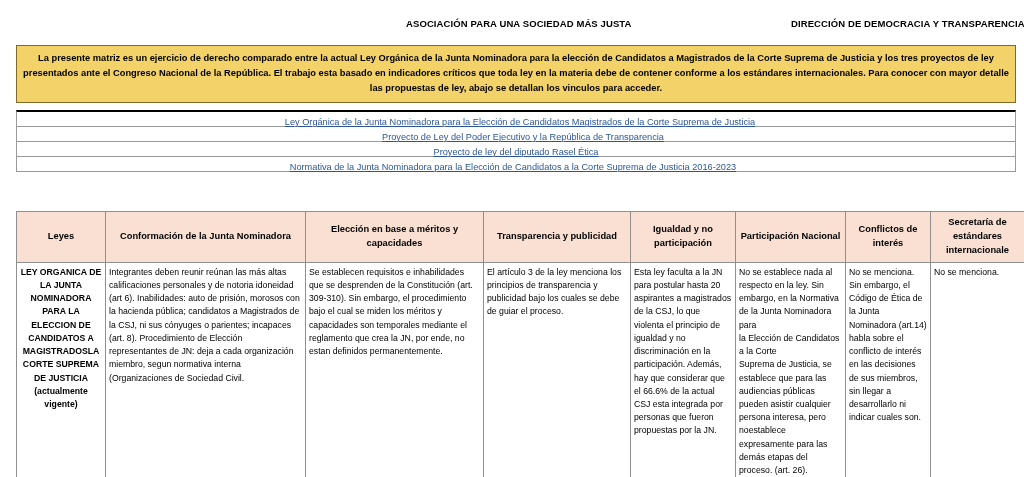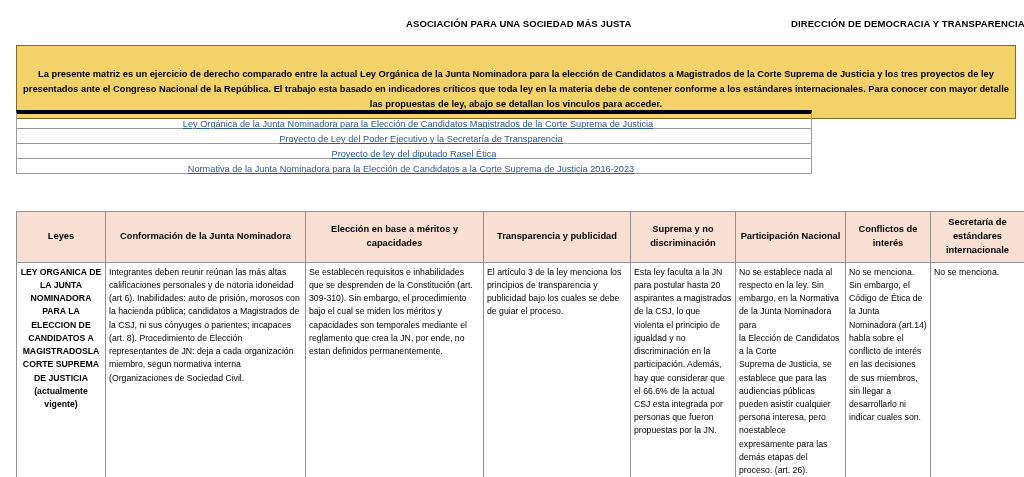--- a/index.html
+++ b/index.html
@@ -46,36 +46,36 @@
 
   
   .banner {
     position: absolute;
     top: 45px;
     left: 16px;
     width: 1000px;
     box-sizing: border-box;
     background: #F3D26A;
     border: 1px solid #7f6a2a;
-    padding: 21px 6px 6px 6px;
+    padding: 5px 6px 6px 6px;
     font-size: 9.3px;
     font-weight: bold;
     line-height: 1.62;
     text-align: center;
   }
 
   
   .link-rows {
     position: absolute;
     top: 110px;
     left: 16px;
-    width: 796px;
+    width: 1000px;
     border-left: 1px solid #9a9a9a;
     border-right: 1px solid #9a9a9a;
-    border-top: 4px solid #000000;
+    border-top: 2px solid #000000;
     box-sizing: border-box;
   }
   .link-row {
     height: 15px;
     line-height: 15px;
     border-bottom: 1px solid #9a9a9a;
     text-align: center;
     box-sizing: border-box;
   }
   .link-row a,
@@ -169,21 +169,21 @@
     <span class="right-org">DIRECCIÓN DE DEMOCRACIA Y TRANSPARENCIA</span>
   </div>
 
   <div class="banner">La presente matriz es un ejercicio de derecho comparado entre la actual Ley Orgánica de la Junta Nominadora para la elección de Candidatos a Magistrados de la Corte Suprema de Justicia y los tres proyectos de ley presentados ante el Congreso Nacional de la República. El trabajo esta basado en indicadores críticos que toda ley en la materia debe de contener conforme a los estándares internacionales. Para conocer con mayor detalle las propuestas de ley, abajo se detallan los vinculos para acceder.</div>
 
   <div class="link-rows">
     <div class="link-row r1">
       <span class="linktext">Ley Orgánica de la Junta Nominadora para la Elección de Candidatos Magistrados de la Corte Suprema de Justicia </span>
     </div>
     <div class="link-row r2">
-      <span class="linktext">Proyecto de Ley del Poder Ejecutivo y la Secretaría de Transparencia </span>
+      <span class="linktext">Proyecto de Ley del Poder Ejecutivo y la República de Transparencia </span>
     </div>
     <div class="link-row r4">
       <span class="linktext">Proyecto de ley del diputado Rasel Ética</span>
     </div>
     <div class="link-row r5">
       <span class="linktext">Normativa de la Junta Nominadora para la Elección de Candidatos a la Corte Suprema de Justicia 2016-2023</span>
     </div>
   </div>
 
 
@@ -197,21 +197,21 @@
         <col class="c6">
         <col class="c7">
         <col class="c8">
     </colgroup>
     <thead>
       <tr>
         <th>Leyes</th>
         <th>Conformación de la Junta Nominadora</th>
         <th>Elección en base a méritos y capacidades</th>
         <th>Transparencia y publicidad</th>
-        <th>Suprema y no discriminación</th>
+        <th>Igualdad y no participación</th>
         <th>Participación Nacional</th>
         <th>Conflictos de interés</th>
         <th>Secretaría de estándares internacionale</th>
       </tr>
     </thead>
     <tbody>
       <tr>
         <td class="law-name">LEY ORGANICA DE LA JUNTA NOMINADORA PARA LA ELECCION DE CANDIDATOS A MAGISTRADOSLA CORTE SUPREMA DE JUSTICIA (actualmente vigente)</td>
         <td class="cell-text">Integrantes deben reunir reúnan las más altas calificaciones personales y de notoria idoneidad (art 6). Inabilidades: auto de prisión,  morosos con la hacienda pública; candidatos a Magistrados de la CSJ, ni sus cónyuges o parientes; incapaces (art. 8). Procedimiento de Elección representantes de JN: deja a cada organización miembro, segun normativa interna (Organizaciones de Sociedad Civil.</td>
         <td class="cell-text">Se establecen requisitos e inhabilidades que se desprenden de la Constitución (art. 309-310). Sin embargo, el procedimiento bajo el cual se miden los méritos y capacidades son temporales mediante el reglamento que crea la JN, por ende, no estan definidos permanentemente.</td>

